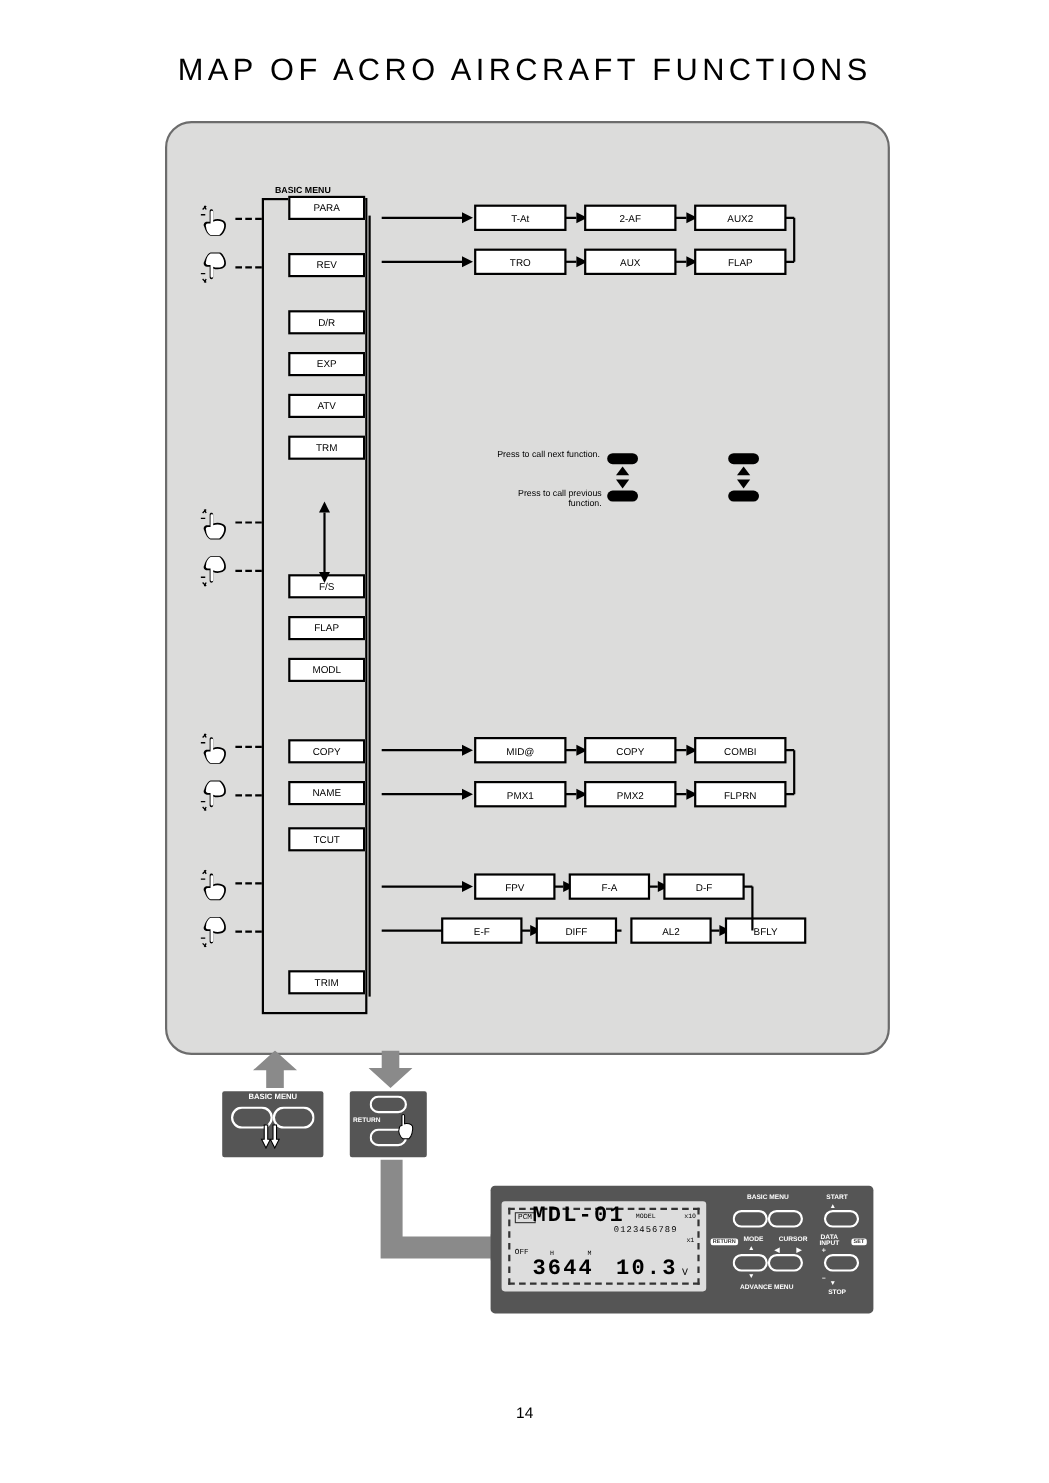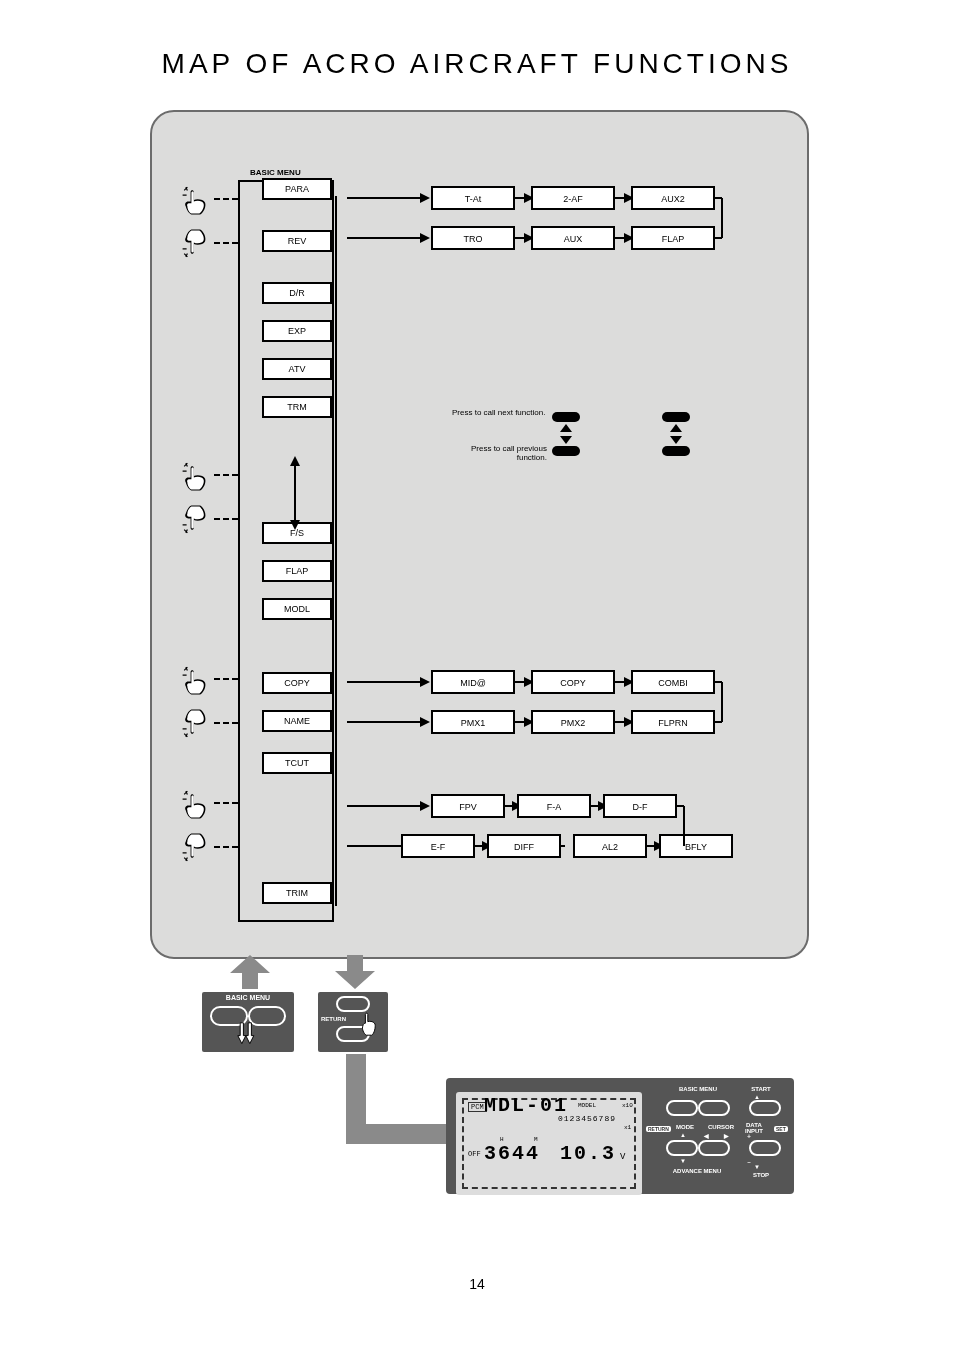--- a/index.html
+++ b/index.html
@@ -291,24 +291,24 @@
     </svg>
   </div>
 
   <svg style="position:absolute;left:336px;top:1054px" width="130" height="110">
     <path d="M10 0 H30 V70 H120 L120 50 130 80 120 110 120 90 H10 Z" fill="#8a8a8a"></path>
     <polygon points="110,68 130,80 110,92" fill="#8a8a8a"></polygon>
   </svg>
 
   <div style="position:absolute;left:446px;top:1078px;width:348px;height:116px;background:#555;border-radius:4px">
 
-    <div style="position:absolute;left:10px;top:14px;width:186px;height:103px;background:#ddd;border-radius:3px">
+    <div style="position:absolute;left:10px;top:14px;width:186px;height:82px;background:#ddd;border-radius:3px">
       <div style="position:absolute;left:6px;top:6px;right:6px;bottom:6px;border:2px dashed #333"></div>
       <div class="lcd" style="position:absolute;left:12px;top:10px;font-size:7px;border:1px solid #333;padding:0 2px">PCM</div>
-      <div class="lcd" style="position:absolute;left:12px;top:58px;font-size:7px">OFF</div>
+      <div class="lcd" style="position:absolute;left:12px;top:43px;font-size:7px">OFF</div>
       <div class="lcd" style="position:absolute;left:28px;top:2px;font-size:20px;font-weight:bold;letter-spacing:2px">MDL-01</div>
       <div class="lcd" style="position:absolute;left:122px;top:10px;font-size:6px">MODEL</div>
       <div class="lcd" style="position:absolute;left:102px;top:22px;font-size:8px;letter-spacing:1px">0123456789</div>
       <div class="lcd" style="position:absolute;left:166px;top:10px;font-size:6px">x10</div>
       <div class="lcd" style="position:absolute;left:168px;top:32px;font-size:6px">x1</div>
       <div class="lcd" style="position:absolute;left:44px;top:44px;font-size:6px">H</div>
       <div class="lcd" style="position:absolute;left:78px;top:44px;font-size:6px">M</div>
       <div class="lcd" style="position:absolute;left:28px;top:50px;font-size:20px;font-weight:bold;letter-spacing:2px">3644</div>
       <div class="lcd" style="position:absolute;left:104px;top:50px;font-size:20px;font-weight:bold;letter-spacing:2px">10.3</div>
       <div class="lcd" style="position:absolute;left:164px;top:60px;font-size:9px">V</div>

